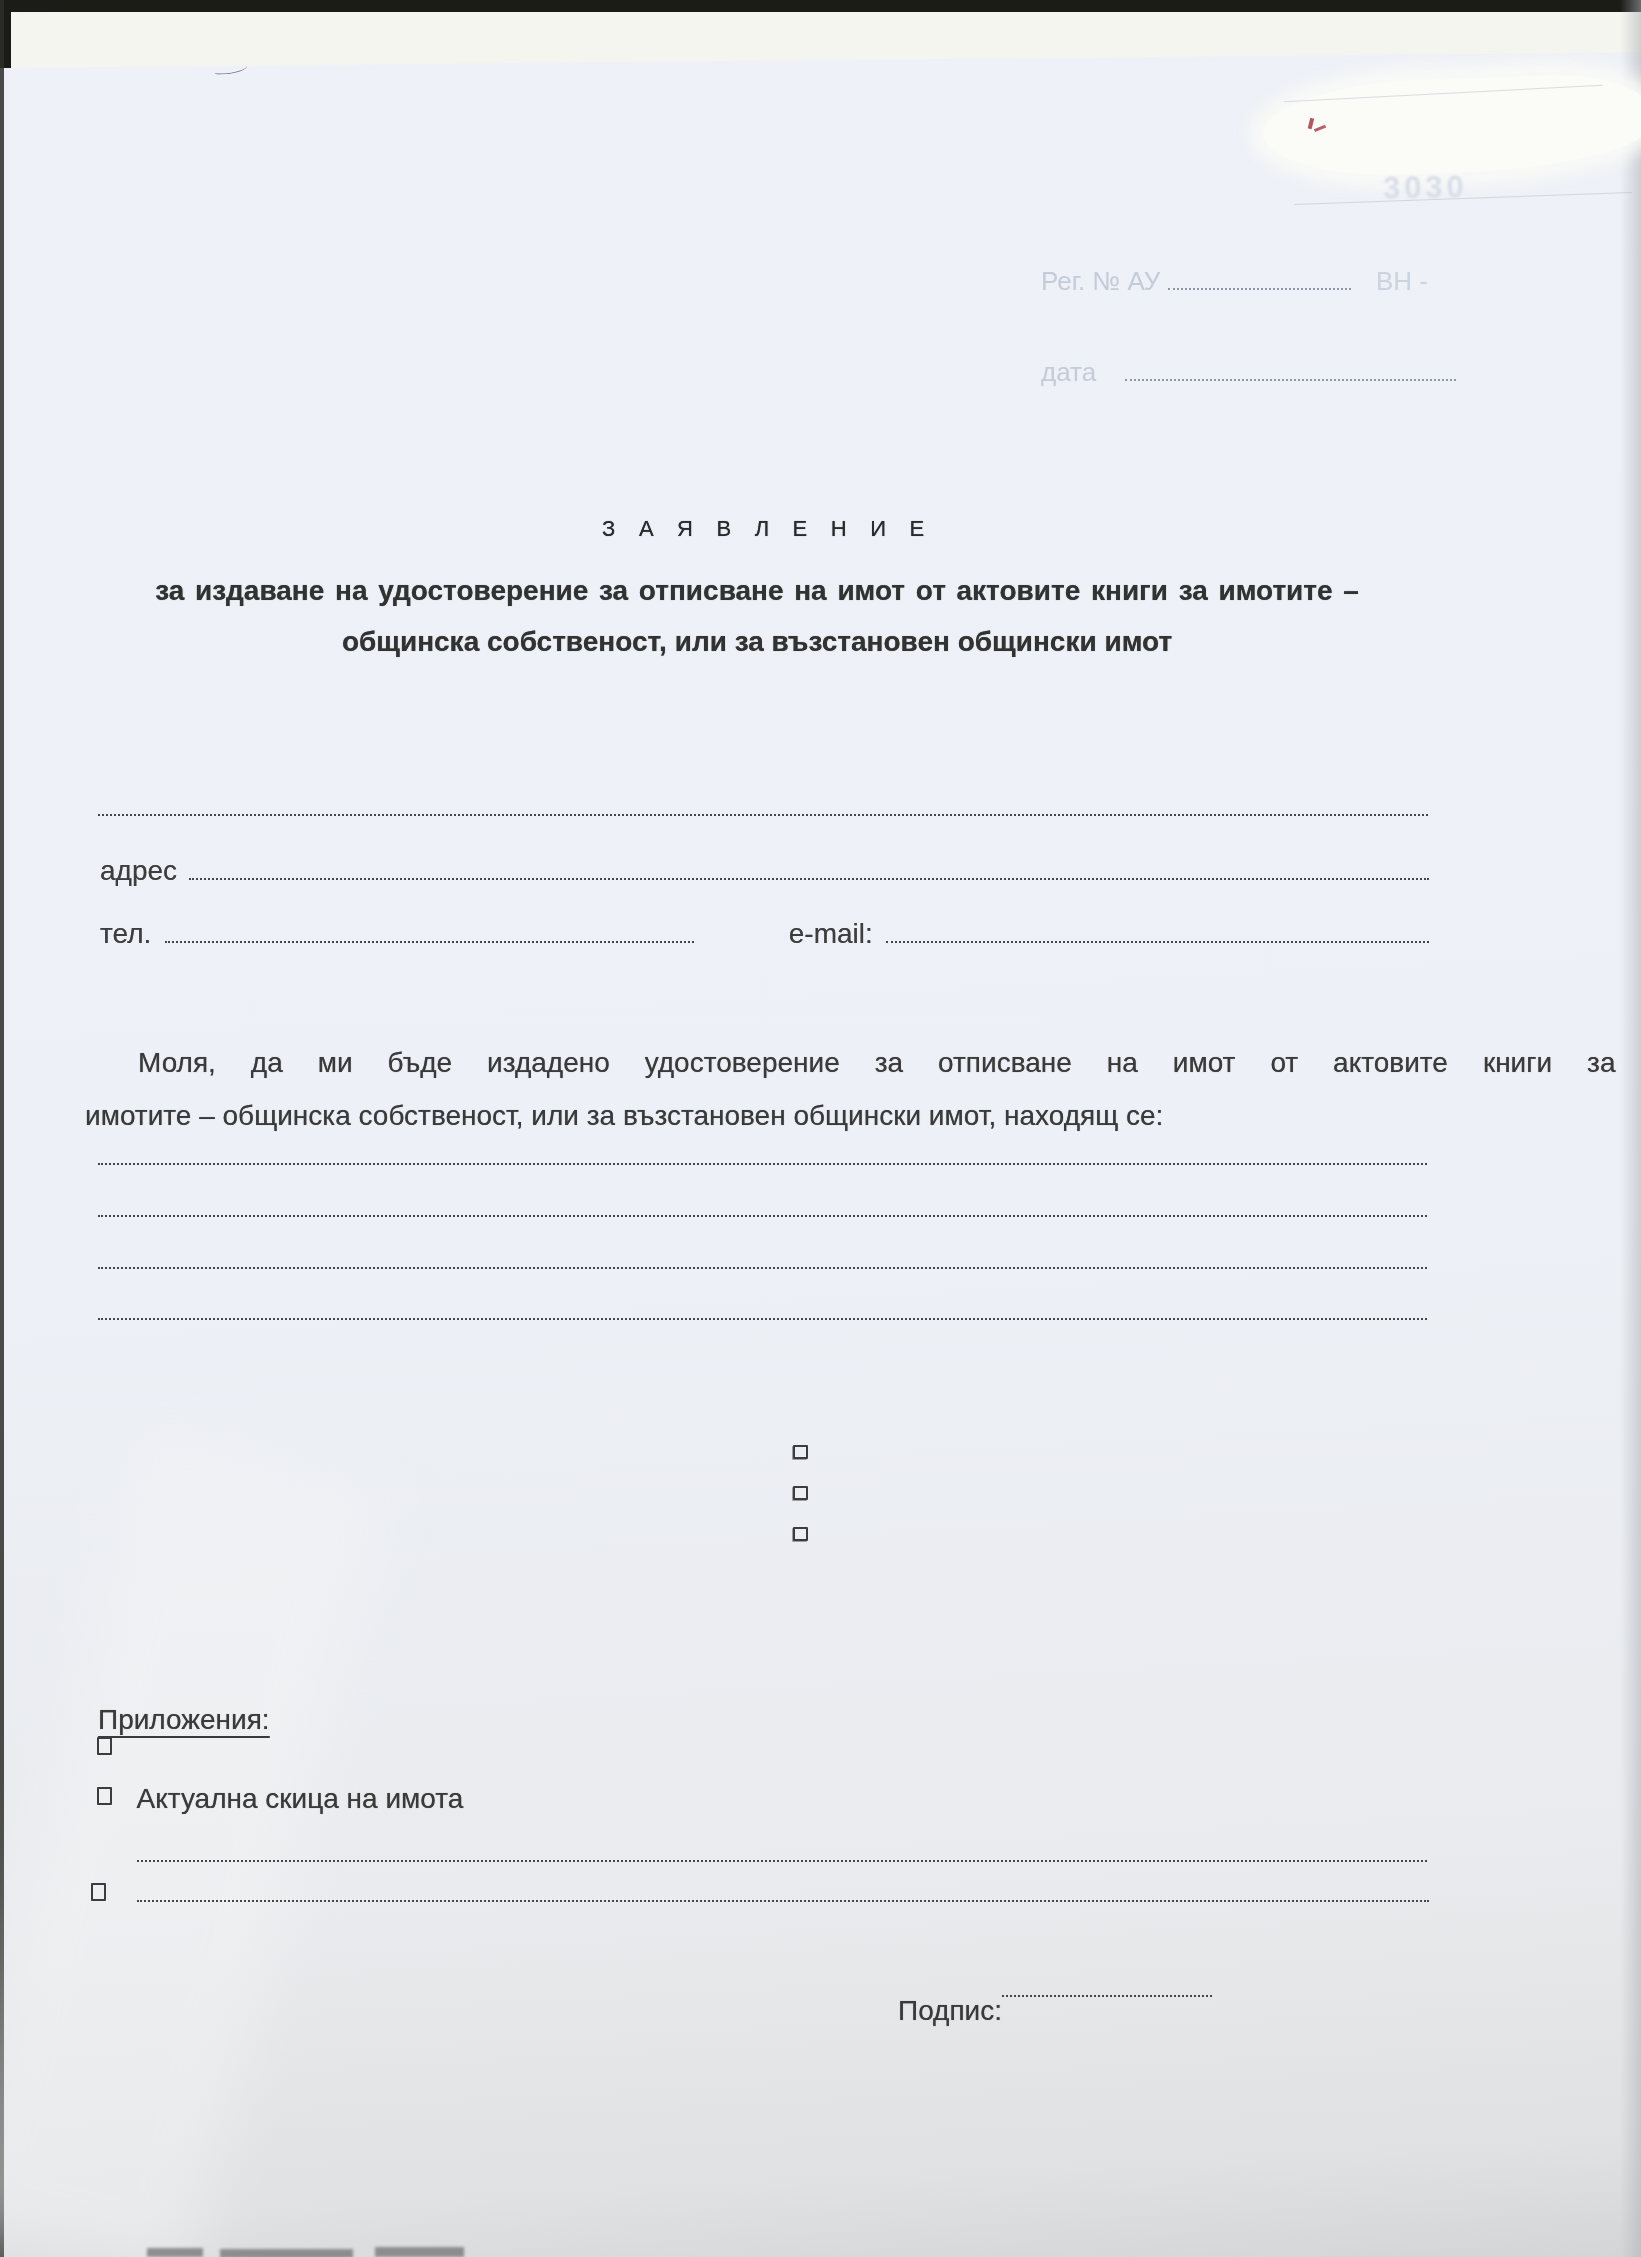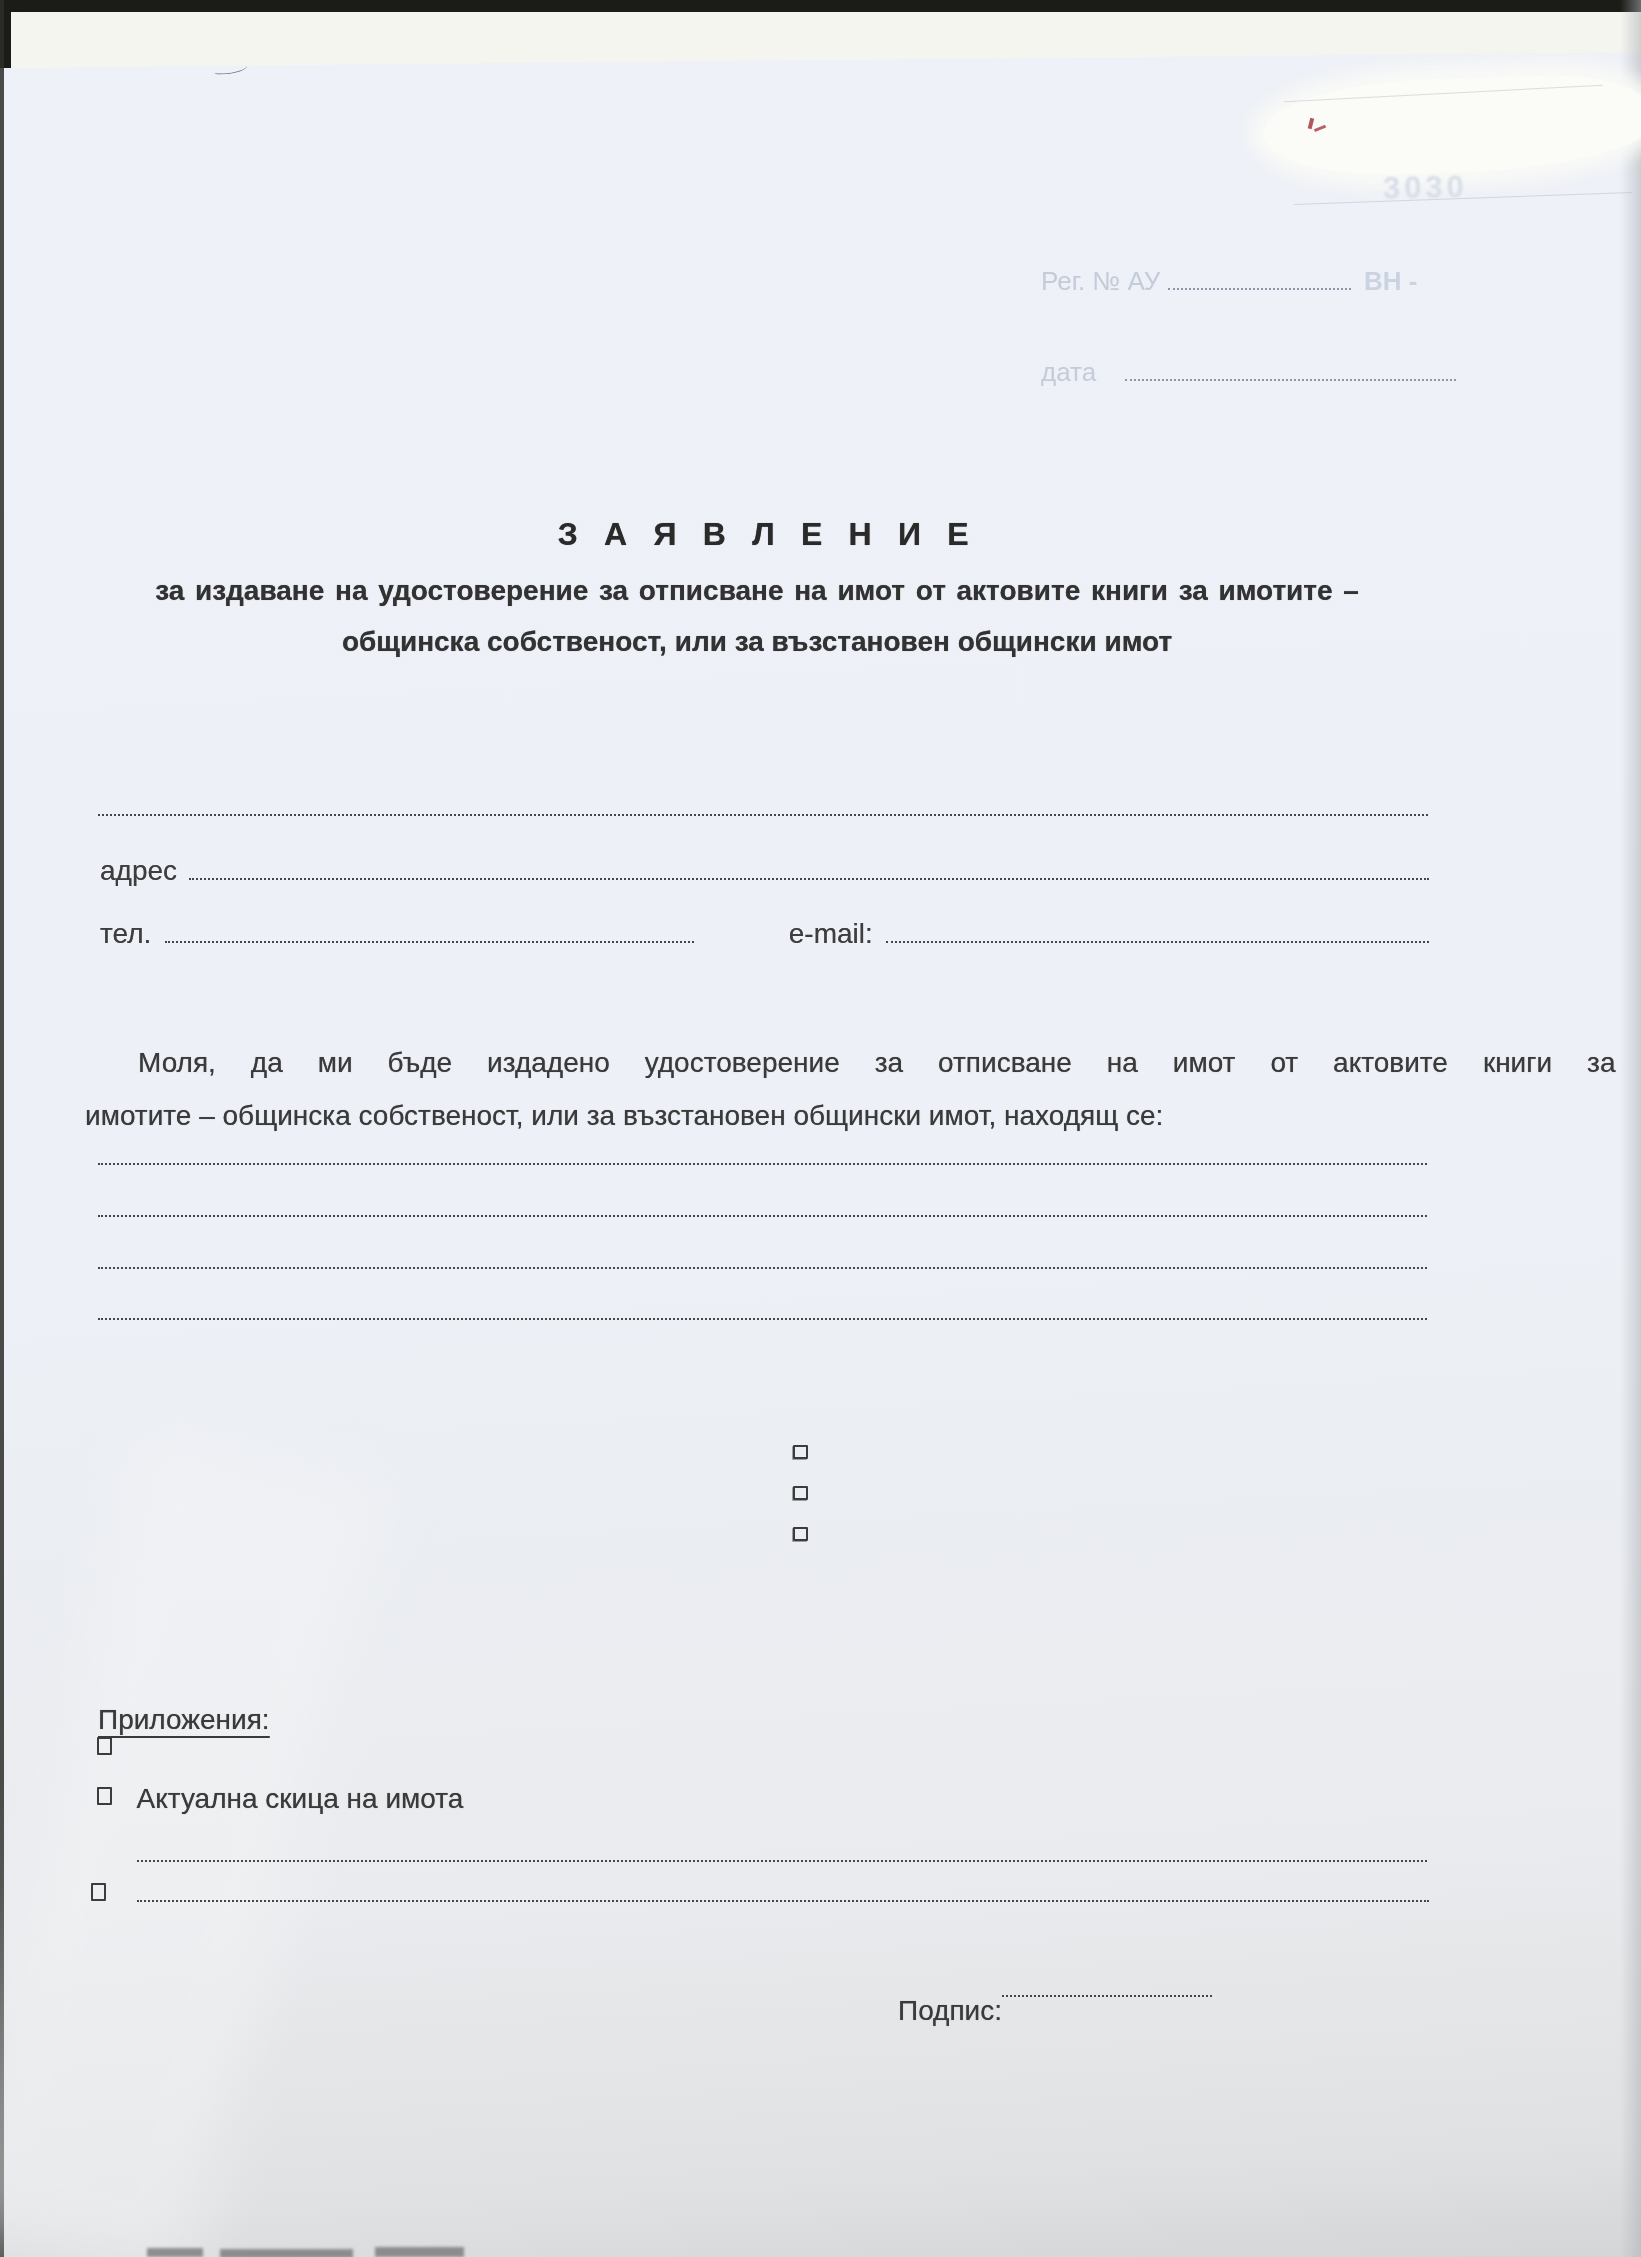--- a/index.html
+++ b/index.html
@@ -27,30 +27,30 @@
     border-radius:48% 30% 55% 40% / 60% 45% 50% 55%;transform:rotate(-2deg);
     box-shadow:0 0 17.4px 13.5px rgba(250,250,247,.95);}
   .streak{position:absolute;height:1px;background:#a7afbc;opacity:.4;}
   .red-mark1{position:absolute;left:1309px;top:118px;width:3.9px;height:10.6px;background:#a63a44;transform:rotate(14deg);opacity:.85;}
   .red-mark2{position:absolute;left:1314px;top:127px;width:11.6px;height:2.9px;background:#a63a44;transform:rotate(-22deg);opacity:.8;}
   .stamp-number{position:absolute;left:1383px;top:170px;font-size:31px;font-weight:bold;
     color:#d9dee8;filter:blur(1.2px);letter-spacing:3.9px;transform:rotate(-1deg);}
   .faded-row{position:absolute;display:flex;align-items:flex-end;font-size:26px;color:#c4cbd9;
     filter:blur(0.4px);}
   .faded-row .fdots{border-bottom:2.9px dotted #8d96a6;height:0;margin-bottom:6.8px;}
-  .faded-suffix{color:#ccd3e0;margin-left:13px;font-weight:bold;}
+  .faded-suffix{color:#ccd3e0;margin-left:25px;}
   
   .row{position:absolute;display:flex;align-items:flex-end;font-size:28px;line-height:33px;
     color:#3e3e3e;text-shadow:0 0 0.6px rgba(62,62,62,.75);}
   .row .lbl{white-space:pre;}
   .dots{border-bottom:2.9px dotted #464646;height:0;margin-bottom:6.8px;}
   .dots.grow{flex:1;}
   .dotline{position:absolute;border-bottom:2.9px dotted #464646;height:0;}
   .title{position:absolute;left:58px;top:516px;width:1419px;text-align:center;
-    font-size:32px;font-weight:bold;letter-spacing:8.7px;color:#2a2a2a;
+    font-size:22px;font-weight:normal;letter-spacing:8.7px;color:#2a2a2a;
     text-shadow:0 0 0.7px rgba(40,40,40,.8);}
   .subtitle{position:absolute;left:82px;top:565px;width:1350px;text-align:center;
     font-size:28px;font-weight:bold;line-height:51px;color:#323232;
     text-shadow:0 0 0.7px rgba(48,48,48,.8);}
   .subtitle .l1{display:block;word-spacing:2.9px;}
   .para-line{position:absolute;font-size:28px;color:#3a3a3a;white-space:pre;
     text-shadow:0 0 0.7px rgba(55,55,55,.75);}
   .cb{box-sizing:border-box;border:2.4px solid #3c3c3c;background:transparent;}
   .cb-mid{position:absolute;left:793px;width:14.5px;height:13.5px;border-radius:1px;
     box-shadow:-1px 1px 0 rgba(60,60,60,.45);}

